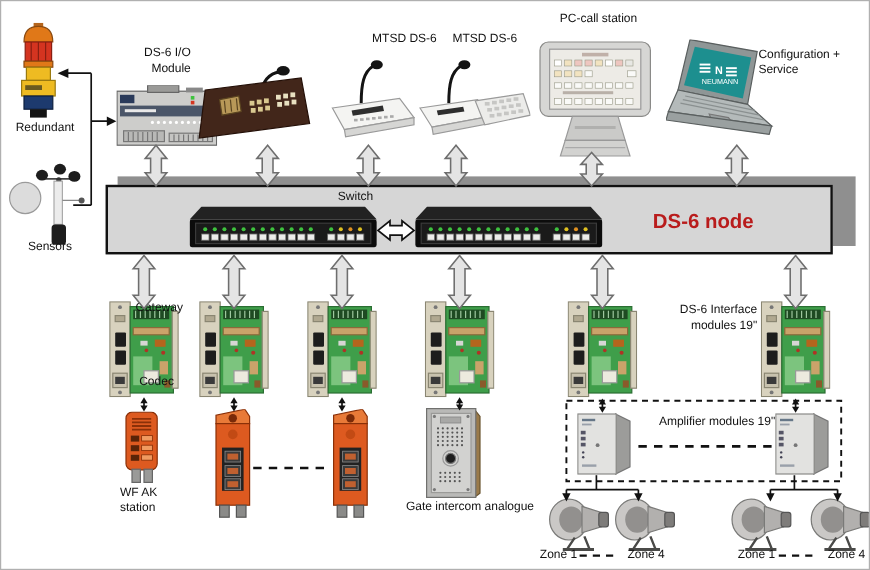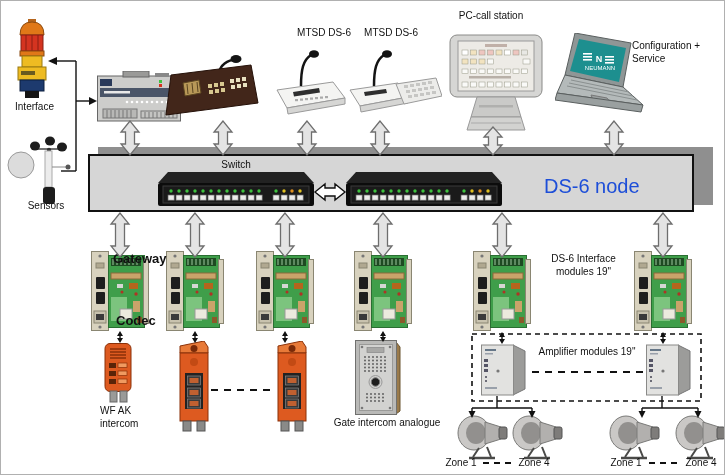--- a/index.html
+++ b/index.html
@@ -1,24 +1,24 @@
 <!DOCTYPE html>
 <html><head>
 <meta charset="utf-8">
 <style>
   html,body{margin:0;padding:0;background:#fff;}
   #canvas{
     position:relative;width:725px;height:475px;background:#ffffff;
     border:1px solid #b0b0b0;box-sizing:border-box;overflow:hidden;
     font-family:"Liberation Sans",sans-serif;color:#111;
   }
-  .lbl{position:absolute;font-size:10px;line-height:1.25;text-align:center;color:#111;}
+  .lbl{position:absolute;font-size:10px;line-height:1.25;text-align:right;color:#111;}
   .lbl.left{text-align:left;}
-  .lbl.small{font-size:13px;font-weight:bold;}
-  .node-title{position:absolute;font-size:20px;font-weight:normal;color:#1d4ed8;}
+  .lbl.small{font-size:10px;}
+  .node-title{position:absolute;font-size:17px;font-weight:bold;color:#b91c1c;}
   .dev{position:absolute;}
   .bar-shadow{position:absolute;left:97px;top:146px;width:615px;height:58px;background:#8f8f8f;}
   .bar{position:absolute;left:87px;top:153px;width:606px;height:58px;background:#d6d6d6;border:2px solid #111;box-sizing:border-box;}
   .overlay{position:absolute;left:0;top:0;pointer-events:none;}
 </style>
 </head>
 <body>
 
 <div id="canvas">
 
@@ -120,35 +120,35 @@
     <line x1="13" y1="16" x2="13" y2="32" stroke="#8a1f12"></line>
     <line x1="19" y1="16" x2="19" y2="32" stroke="#8a1f12"></line>
     <line x1="25" y1="16" x2="25" y2="32" stroke="#8a1f12"></line>
     <rect x="7" y="32" width="24" height="5" fill="#e07818" stroke="#8a4a10"></rect>
     <rect x="9" y="37" width="20" height="11" fill="#eebb22" stroke="#9a7a10"></rect>
     <rect x="5" y="48" width="28" height="13" fill="#eebb22" stroke="#9a7a10"></rect>
     <rect x="8" y="52" width="14" height="4" fill="#6a5a20"></rect>
     <rect x="7" y="61" width="24" height="11" fill="#1d3a6e" stroke="#0d1f3e"></rect>
     <rect x="12" y="72" width="14" height="7" fill="#141414"></rect>
   </svg>
-  <div class="lbl" style="left:6px;top:100px;width:55px">Interface</div>
+  <div class="lbl" style="left:6px;top:100px;width:55px">Redundant</div>
 
   <svg class="dev" style="left:4px;top:134px" width="70" height="72" viewBox="0 0 70 72">
     <circle cx="16" cy="30" r="13" fill="#dcdcdc" stroke="#9a9a9a"></circle>
     <line x1="29" y1="14" x2="58" y2="14" stroke="#444" stroke-width="1.5"></line>
     <ellipse cx="30" cy="11" rx="5" ry="4.5" fill="#1d1d1d"></ellipse>
     <ellipse cx="45" cy="6" rx="5" ry="4.5" fill="#1d1d1d"></ellipse>
     <ellipse cx="57" cy="12" rx="5" ry="4.5" fill="#1d1d1d"></ellipse>
     <circle cx="44" cy="15" r="2.2" fill="#333"></circle>
     <rect x="40" y="16" width="7" height="36" fill="#ececec" stroke="#aaa"></rect>
     <line x1="47" y1="32" x2="62" y2="32" stroke="#888"></line>
     <circle cx="63" cy="32" r="2.5" fill="#555"></circle>
     <rect x="38" y="52" width="12" height="17" rx="3" fill="#1d1d1d"></rect>
   </svg>
-  <div class="lbl" style="left:16px;top:199px;width:58px">Sensors</div>
+  <div class="lbl" style="left:1px;top:199px;width:58px">Sensors</div>
 
   <svg class="dev" style="left:96px;top:70px" width="84" height="52" viewBox="0 0 84 52">
     <rect x="0.5" y="5" width="83" height="45" fill="#cdcdcb" stroke="#666"></rect>
     <rect x="26" y="0" width="26" height="6" fill="#9a9a98" stroke="#666"></rect>
     <rect x="58" y="2" width="14" height="4" fill="#888"></rect>
     <rect x="3" y="8" width="12" height="7" fill="#2a3a5a"></rect>
     <rect x="62" y="9" width="3" height="3" fill="#3ec23e"></rect>
     <rect x="62" y="13" width="3" height="3" fill="#d43420"></rect>
     <rect x="3" y="17" width="78" height="9" fill="#4a5568"></rect>
     <rect x="7" y="20" width="26" height="2.5" fill="#e8e8e8"></rect>
@@ -179,20 +179,21 @@
         <line x1="48" y1="41" x2="48" y2="47"></line>
         <line x1="52" y1="41" x2="52" y2="47"></line>
         <line x1="56" y1="41" x2="56" y2="47"></line>
         <line x1="60" y1="41" x2="60" y2="47"></line>
         <line x1="64" y1="41" x2="64" y2="47"></line>
         <line x1="68" y1="41" x2="68" y2="47"></line>
         <line x1="72" y1="41" x2="72" y2="47"></line>
         <line x1="76" y1="41" x2="76" y2="47"></line>
       </g>
   </svg>
+  <div class="lbl" style="left:94px;top:38px;width:64px">DS-6 I/O Module</div>
 
   <svg class="dev" style="left:162px;top:52px" width="98" height="64" viewBox="0 0 98 64">
     <path d="M54,26 C56,14 62,8 70,7" stroke="#141414" stroke-width="2.5" fill="none"></path>
     <ellipse cx="73" cy="6" rx="5.5" ry="4" fill="#141414"></ellipse>
     <polygon points="8,22 88,12 95,50 3,62" fill="#42261a" stroke="#241008"></polygon>
     <polygon points="20,30 36,27 38,40 22,43" fill="#b89858" stroke="#5a4420"></polygon>
     <line x1="24" y1="31" x2="25" y2="41" stroke="#5a4420"></line>
       <line x1="29" y1="30" x2="30" y2="40" stroke="#5a4420"></line>
       <line x1="34" y1="29" x2="35" y2="39" stroke="#5a4420"></line>
     <g fill="#d8c890">
@@ -527,21 +528,21 @@
       </g>
     <rect x="7" y="20" width="7" height="5" fill="#5a2408"></rect>
       <rect x="16" y="20" width="9" height="4.5" fill="#f09a60" stroke="#8a3008" stroke-width="0.7"></rect>
     <rect x="7" y="28" width="7" height="5" fill="#5a2408"></rect>
       <rect x="16" y="28" width="9" height="4.5" fill="#f09a60" stroke="#8a3008" stroke-width="0.7"></rect>
     <rect x="7" y="36" width="7" height="5" fill="#5a2408"></rect>
       <rect x="16" y="36" width="9" height="4.5" fill="#f09a60" stroke="#8a3008" stroke-width="0.7"></rect>
     <rect x="8" y="48" width="7" height="11" fill="#9a9a98" stroke="#666"></rect>
       <rect x="18" y="48" width="7" height="11" fill="#9a9a98" stroke="#666"></rect>
   </svg>
-  <div class="lbl left" style="left:99px;top:404px;width:55px">WF AK intercom</div>
+  <div class="lbl left" style="left:99px;top:404px;width:55px">WF AK station</div>
 
   <svg class="dev" style="left:176px;top:340px" width="34" height="92" viewBox="0 0 34 92">
     <polygon points="3,12 3,5 27,0 31,6 31,12" fill="#e87a38" stroke="#8a3008"></polygon>
     <circle cx="17" cy="7.5" r="3.5" fill="#7a2a08"></circle>
     <rect x="3" y="12" width="28" height="68" fill="#dd5a20" stroke="#8a3008"></rect>
     <circle cx="17" cy="21" r="4" fill="#c24a14"></circle>
     <rect x="8" y="32" width="18" height="36" fill="#222"></rect>
     <rect x="10.5" y="35" width="13" height="9" fill="#3a3a3a" stroke="#888" stroke-width="0.7"></rect>
       <rect x="12.5" y="37" width="9" height="5" fill="#c06030"></rect>
     <rect x="10.5" y="47" width="13" height="9" fill="#3a3a3a" stroke="#888" stroke-width="0.7"></rect>

